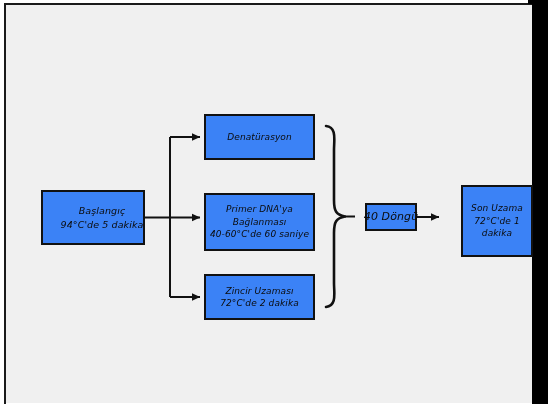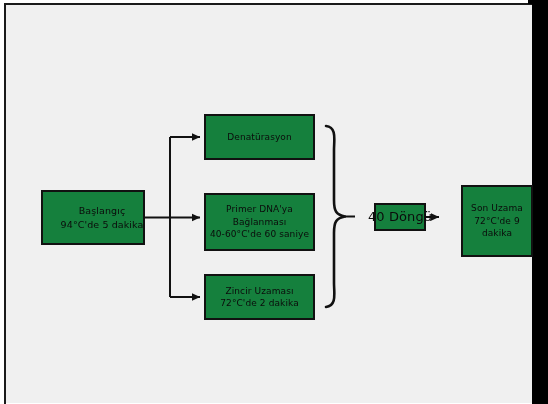--- a/index.html
+++ b/index.html
@@ -53,38 +53,39 @@
     left: 528px;
     top: 0px;
     width: 20px;
     height: 4px;
     background: #000000;
   }
 
   .node {
     position: absolute;
     box-sizing: border-box;
-    background: #15803d;
+    background: #3b82f6;
     border: 2px solid #111111;
     display: flex;
     flex-direction: column;
     align-items: center;
     justify-content: center;
     text-align: center;
     color: #0b0b0b;
     line-height: 1.38;
     letter-spacing: 0.1px;
+    font-style: italic;
   }
   .node .ln { display: block; white-space: nowrap; }
 
   #node-start  { left: 41px;  top: 190px; width: 104px; height: 55px; font-size: 9.5px; padding-left: 18px; }
   #node-denat  { left: 204px; top: 114px; width: 111px; height: 46px; font-size: 9px; }
   #node-primer { left: 204px; top: 193px; width: 111px; height: 58px; font-size: 9px; justify-content: center; }
   #node-zincir { left: 204px; top: 274px; width: 111px; height: 46px; font-size: 9px; }
-  #node-cycle  { left: 374px; top: 203px; width: 52px;  height: 28px; font-size: 13px; }
+  #node-cycle  { left: 365px; top: 203px; width: 52px;  height: 28px; font-size: 11px; }
   #node-final  { left: 461px; top: 185px; width: 72px;  height: 72px; font-size: 9px; }
 
   #wires { position: absolute; left: 0; top: 0; width: 548px; height: 404px; }
 </style>
 </head>
 <body>
 
 <div id="page">
 
   <div id="frame-canvas"></div>
@@ -140,17 +141,17 @@
     <span class="ln">Zincir Uzaması</span>
     <span class="ln">72°C'de 2 dakika</span>
   </div>
 
   <div class="node" id="node-cycle">
     <span class="ln">40 Döngü</span>
   </div>
 
   <div class="node" id="node-final">
     <span class="ln">Son Uzama</span>
-    <span class="ln">72°C'de 9</span>
+    <span class="ln">72°C'de 1</span>
     <span class="ln">dakika</span>
   </div>
 
 </div>
 
 </body></html>

